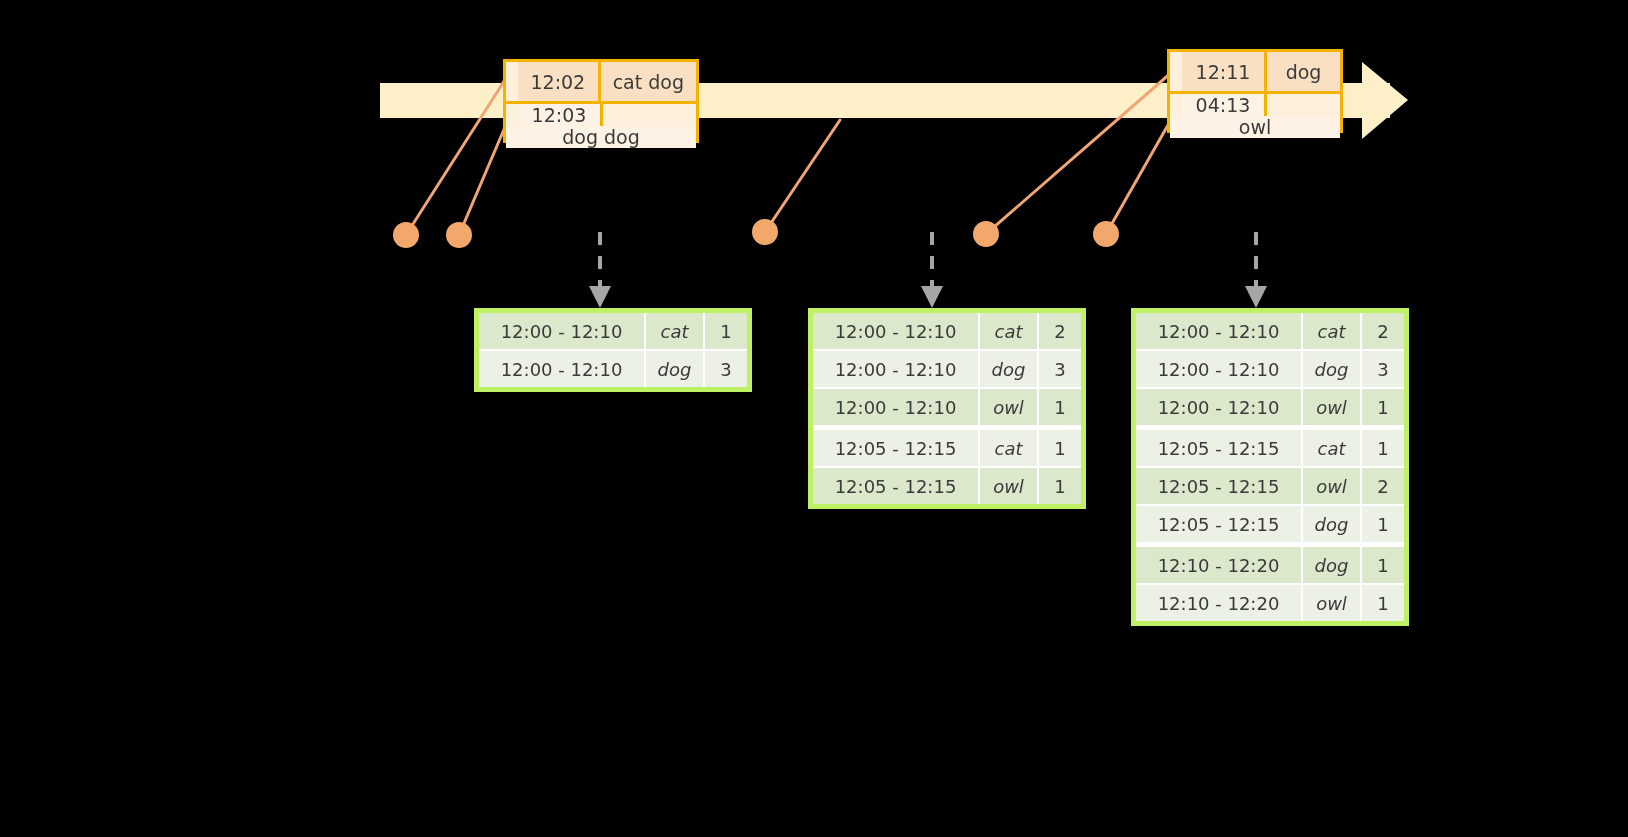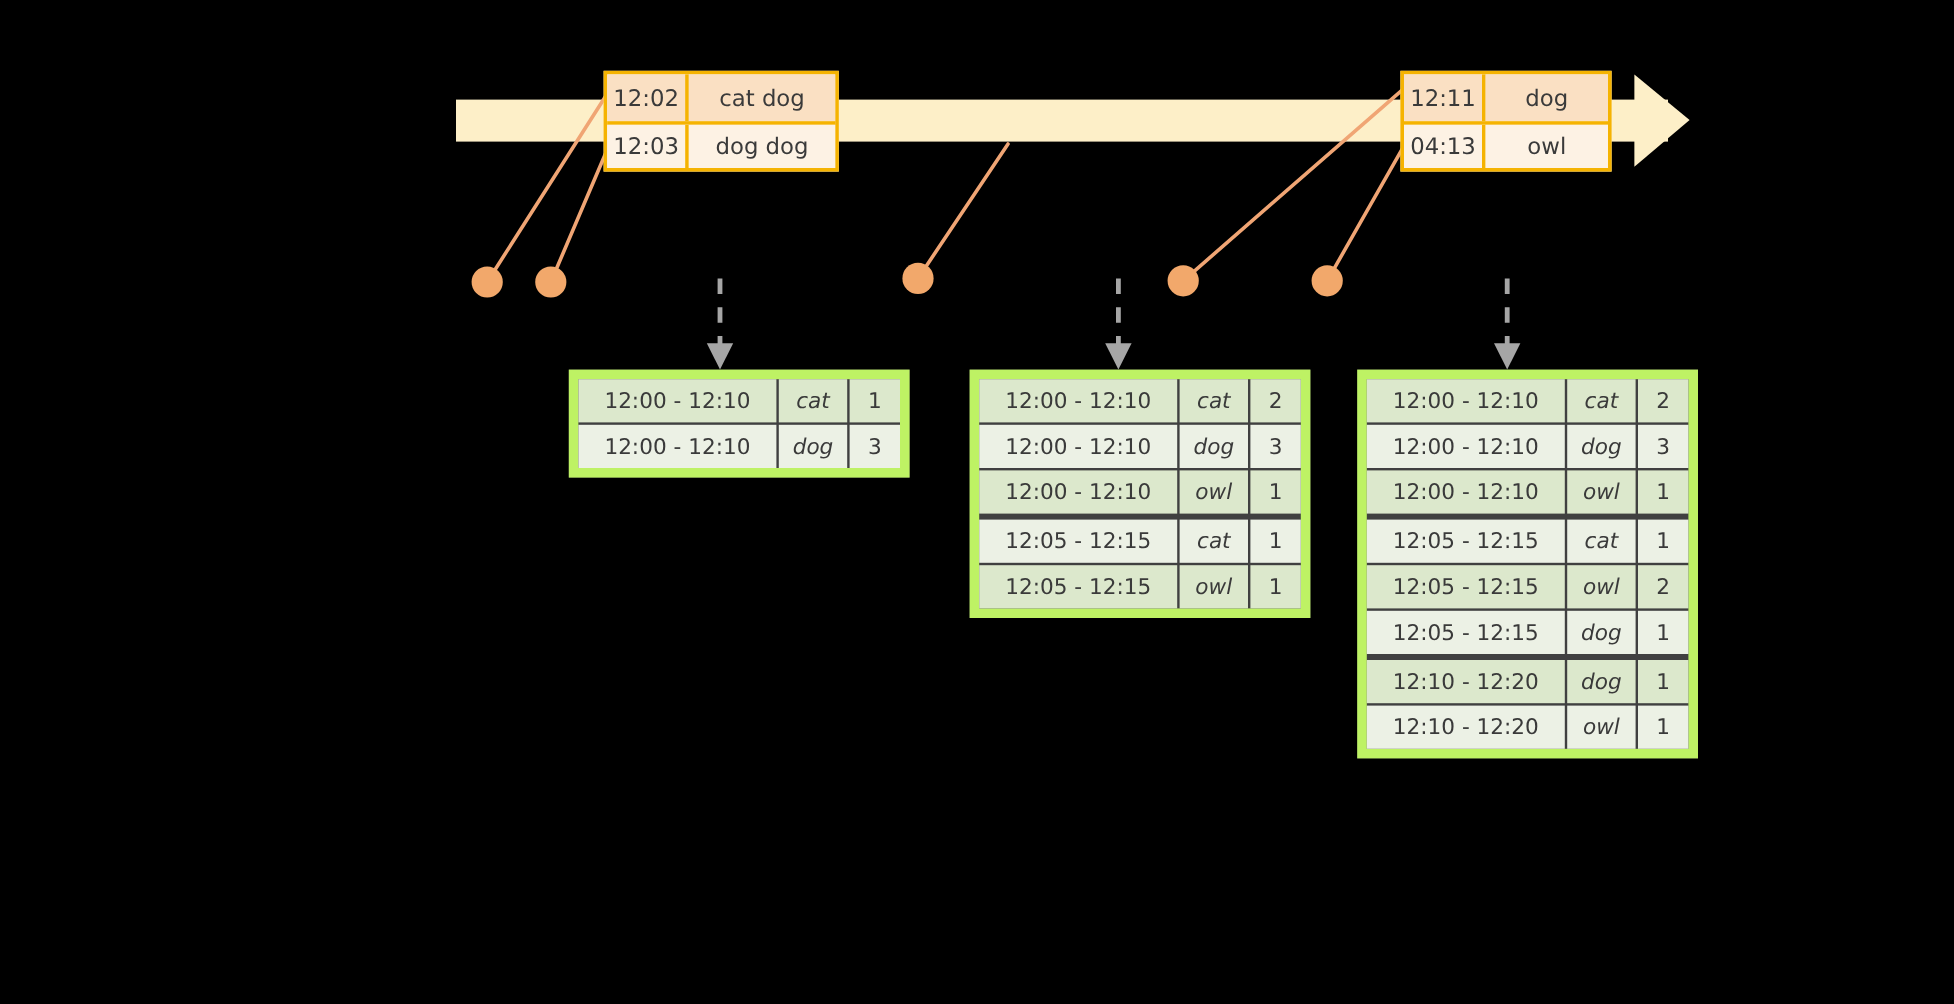--- a/index.html
+++ b/index.html
@@ -39,47 +39,49 @@
     flex-direction: column;
   }
   .event-row {
     display: flex;
     flex-direction: row;
     height: 39px;
     box-sizing: border-box;
   }
   .event-row.alt {
     border-top: 3px solid #F5B301;
+    flex-direction: column;
   }
   .event-cell {
     display: flex;
     align-items: center;
     justify-content: center;
     box-sizing: border-box;
     font-size: 19px;
     color: #3a3a3a;
     white-space: nowrap;
   }
   .event-cell.time {
-    width: 68px;
+    width: 85px;
     border-right: 3px solid #F5B301;
+    margin-left: 12px;
   }
   .event-cell.payload {
     flex: 1 1 auto;
     padding: 0 12px;
   }
   .event-row.shade-a .event-cell { background: #FAE0C3; }
   .event-row.shade-b .event-cell { background: #FDF2E4; }
 
   
   .result-table {
     position: absolute;
-    border: 8px solid #bef264;
-    box-sizing: border-box;
-    background: #404040;
+    border: 5px solid #bef264;
+    box-sizing: border-box;
+    background: #ffffff;
     display: flex;
     flex-direction: column;
     gap: 2px;
     padding: 0px;
   }
   .res-row {
     display: flex;
     flex-direction: row;
     height: 36px;
     box-sizing: border-box;
@@ -151,21 +153,21 @@
       <div class="event-cell time">12:02</div>
       <div class="event-cell payload">cat dog</div>
     </div>
     <div class="event-row alt shade-b">
       <div class="event-cell time">12:03</div>
       <div class="event-cell payload">dog dog</div>
     </div>
   </div>
 
 
-  <div class="event-box" style="left:1167px; top:59px; width:176px;">
+  <div class="event-box" style="left:1167px; top:49px; width:176px;">
     <div class="event-row shade-a">
       <div class="event-cell time">12:11</div>
       <div class="event-cell payload">dog</div>
     </div>
     <div class="event-row alt shade-b">
       <div class="event-cell time">04:13</div>
       <div class="event-cell payload">owl</div>
     </div>
   </div>
 

